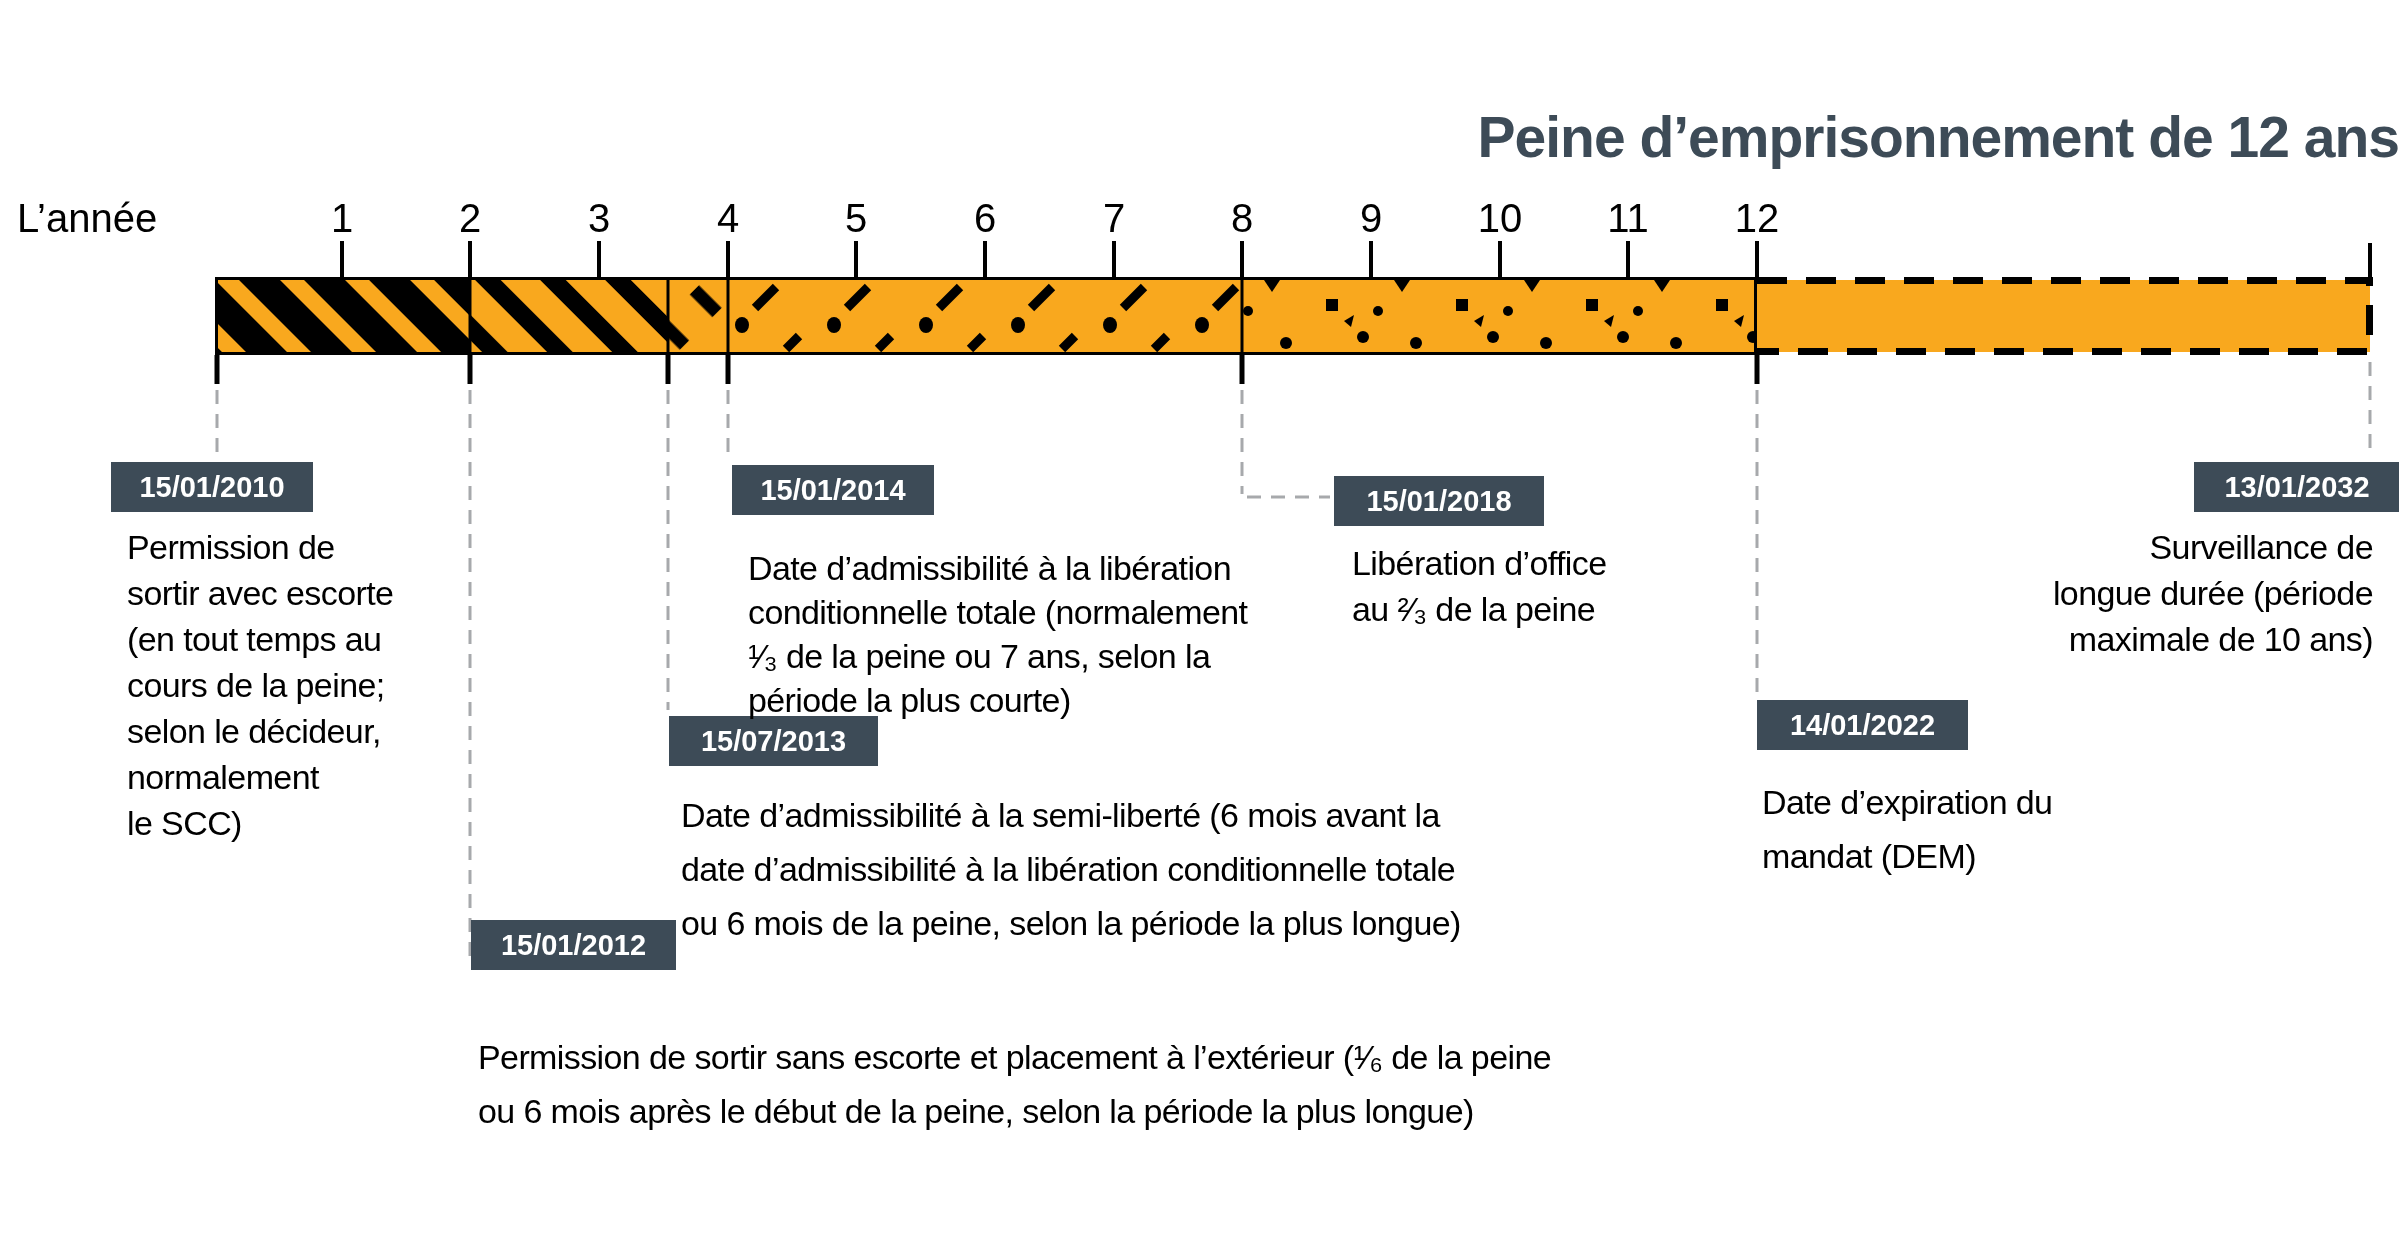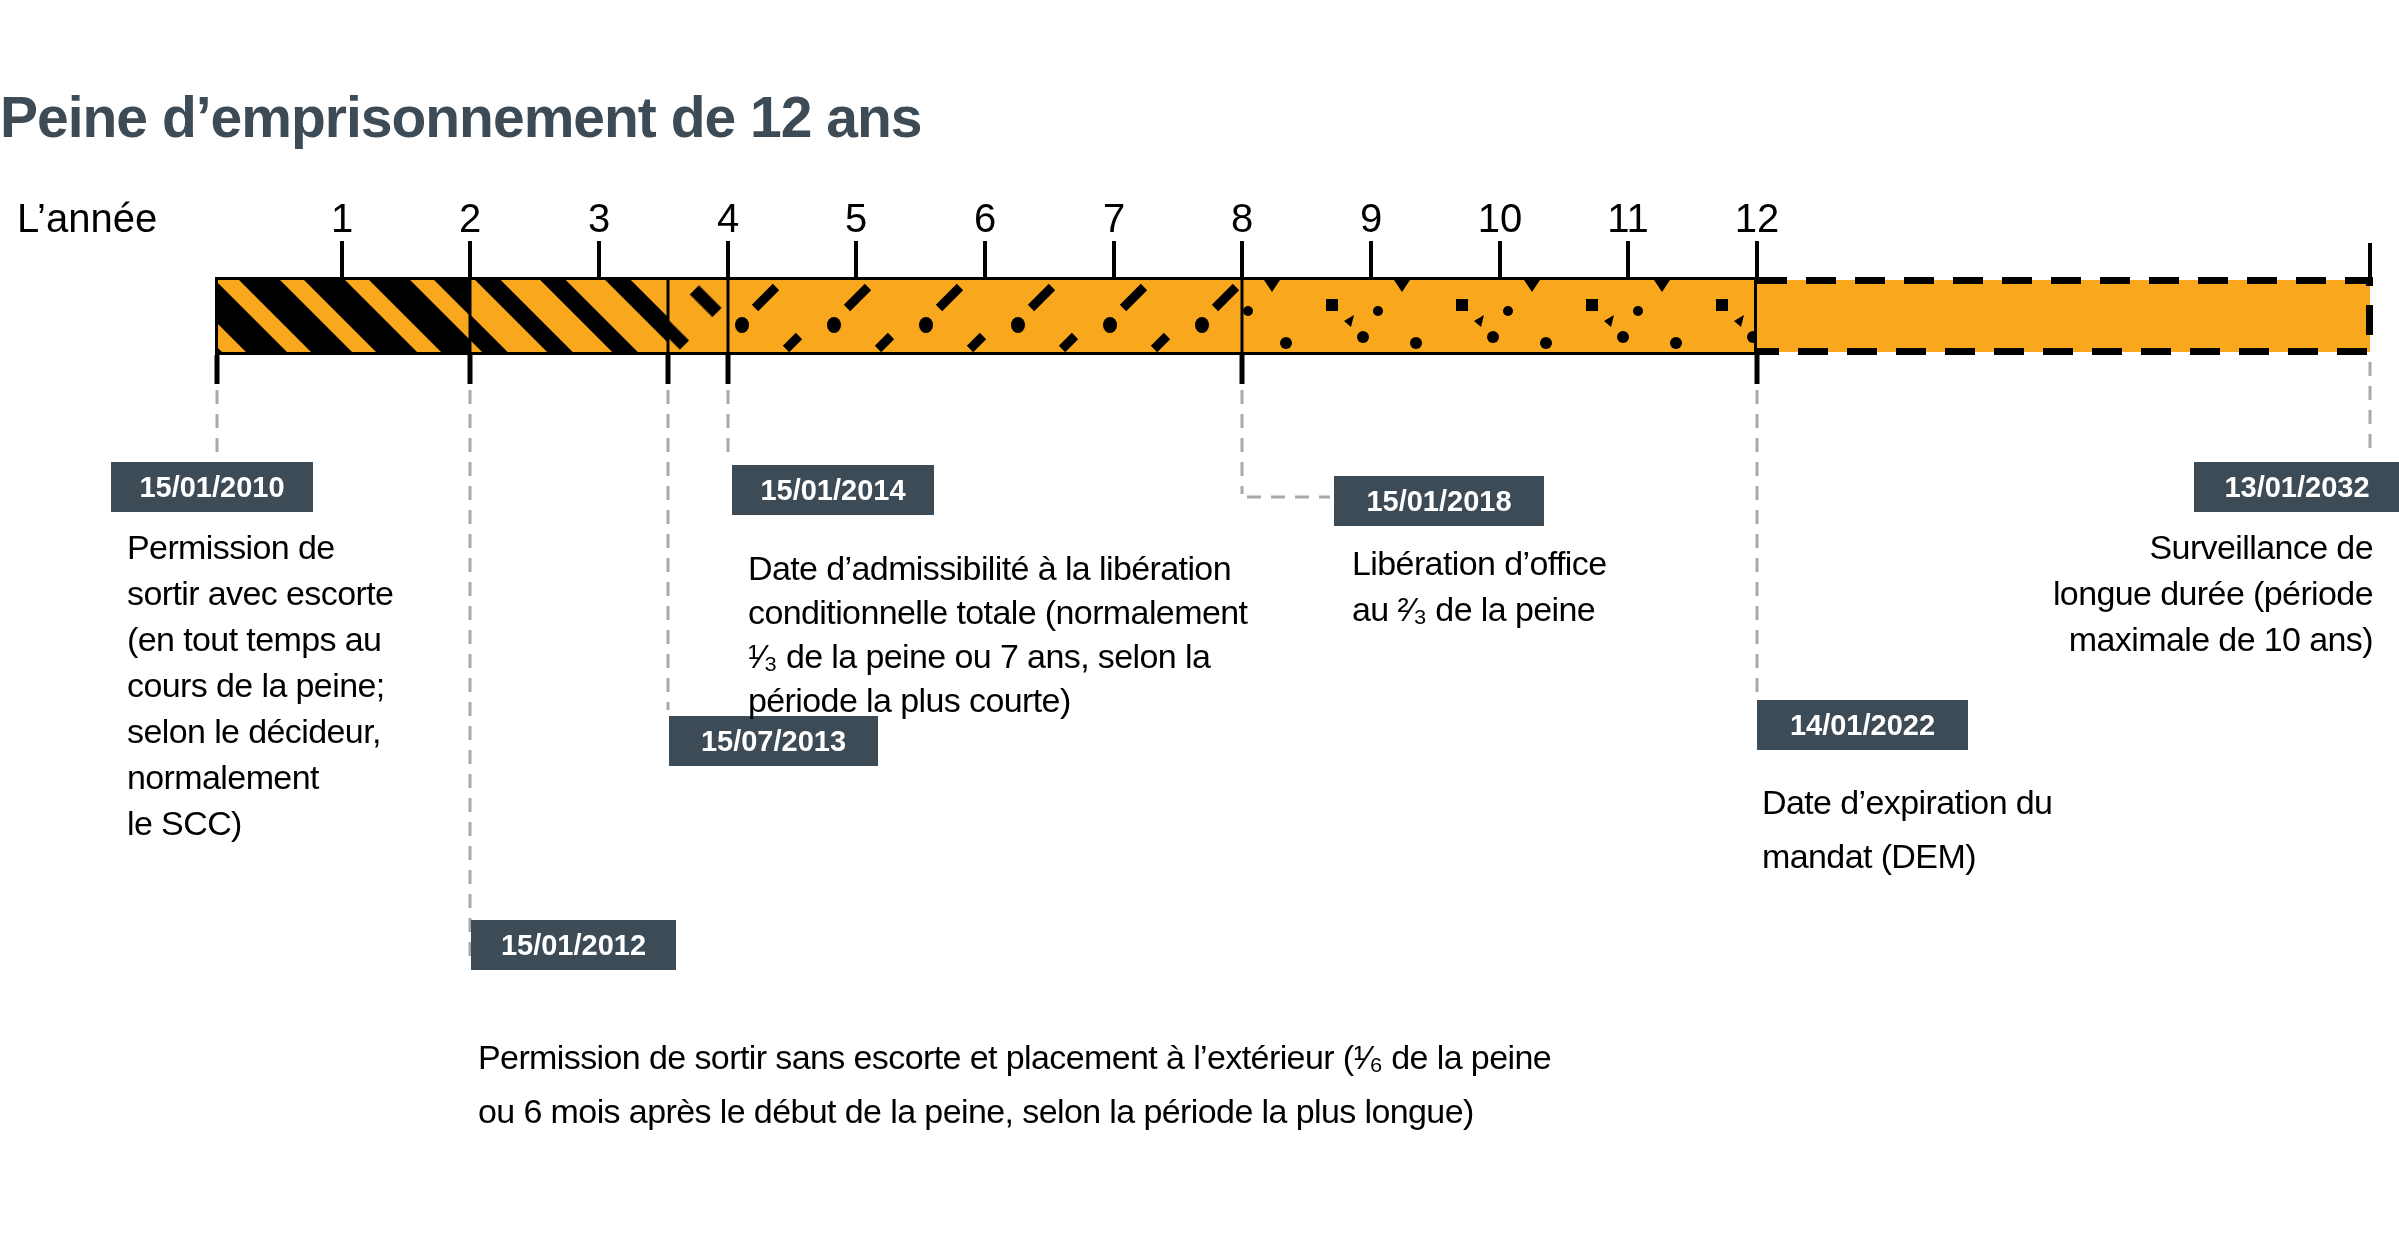--- a/index.html
+++ b/index.html
@@ -2,21 +2,21 @@
 <html lang="fr"><head>
 <meta charset="utf-8">
 <style>
   html,body{margin:0;padding:0;background:#fff;}
   .canvas{
     position:relative;width:2399px;height:1237px;background:#fff;
     font-family:"Liberation Sans",sans-serif;overflow:hidden;color:#000;
   }
   .abs{position:absolute;}
   .title{
-    left:0;top:84px;width:2399px;text-align:left;
+    left:0;top:104px;width:2399px;text-align:right;
     font-size:57px;font-weight:bold;color:#3D4B57;letter-spacing:-1px;
   }
   .axis-label{font-size:40px;color:#000;white-space:nowrap;}
   .year{width:90px;text-align:center;font-size:40px;}
   .datebox{
     background:#3D4B57;color:#fff;font-weight:bold;font-size:29px;
     height:50px;line-height:50px;text-align:center;white-space:nowrap;
   }
   .txt{
     font-size:34px;line-height:46px;white-space:pre-line;
@@ -145,20 +145,23 @@
 
   <div class="abs txt" style="left:127px;top:524px;width:340px;">Permission de
 sortir avec escorte
 (en tout temps au
 cours de la peine;
 selon le décideur,
 normalement
 le SCC)</div>
   <div class="abs txt lh54" style="left:478px;top:1030px;width:1260px;">Permission de sortir sans escorte et placement à l’extérieur (¹⁄₆ de la peine
 ou 6 mois après le début de la peine, selon la période la plus longue)</div>
+  <div class="abs txt lh54" style="left:681px;top:788px;width:980px;">Date d’admissibilité à la semi-liberté (6 mois avant la
+date d’admissibilité à la libération conditionnelle totale
+ou 6 mois de la peine, selon la période la plus longue)</div>
   <div class="abs txt lh44" style="left:748px;top:546px;width:640px;">Date d’admissibilité à la libération
 conditionnelle totale (normalement
 ¹⁄₃ de la peine ou 7 ans, selon la
 période la plus courte)</div>
   <div class="abs txt lh54" style="left:1762px;top:775px;width:420px;">Date d’expiration du
 mandat (DEM)</div>
   <div class="abs txt" style="left:1352px;top:540px;width:420px;">Libération d’office
 au ²⁄₃ de la peine</div>
   <div class="abs txt right" style="right:26px;top:524px;width:400px;">Surveillance de
 longue durée (période

